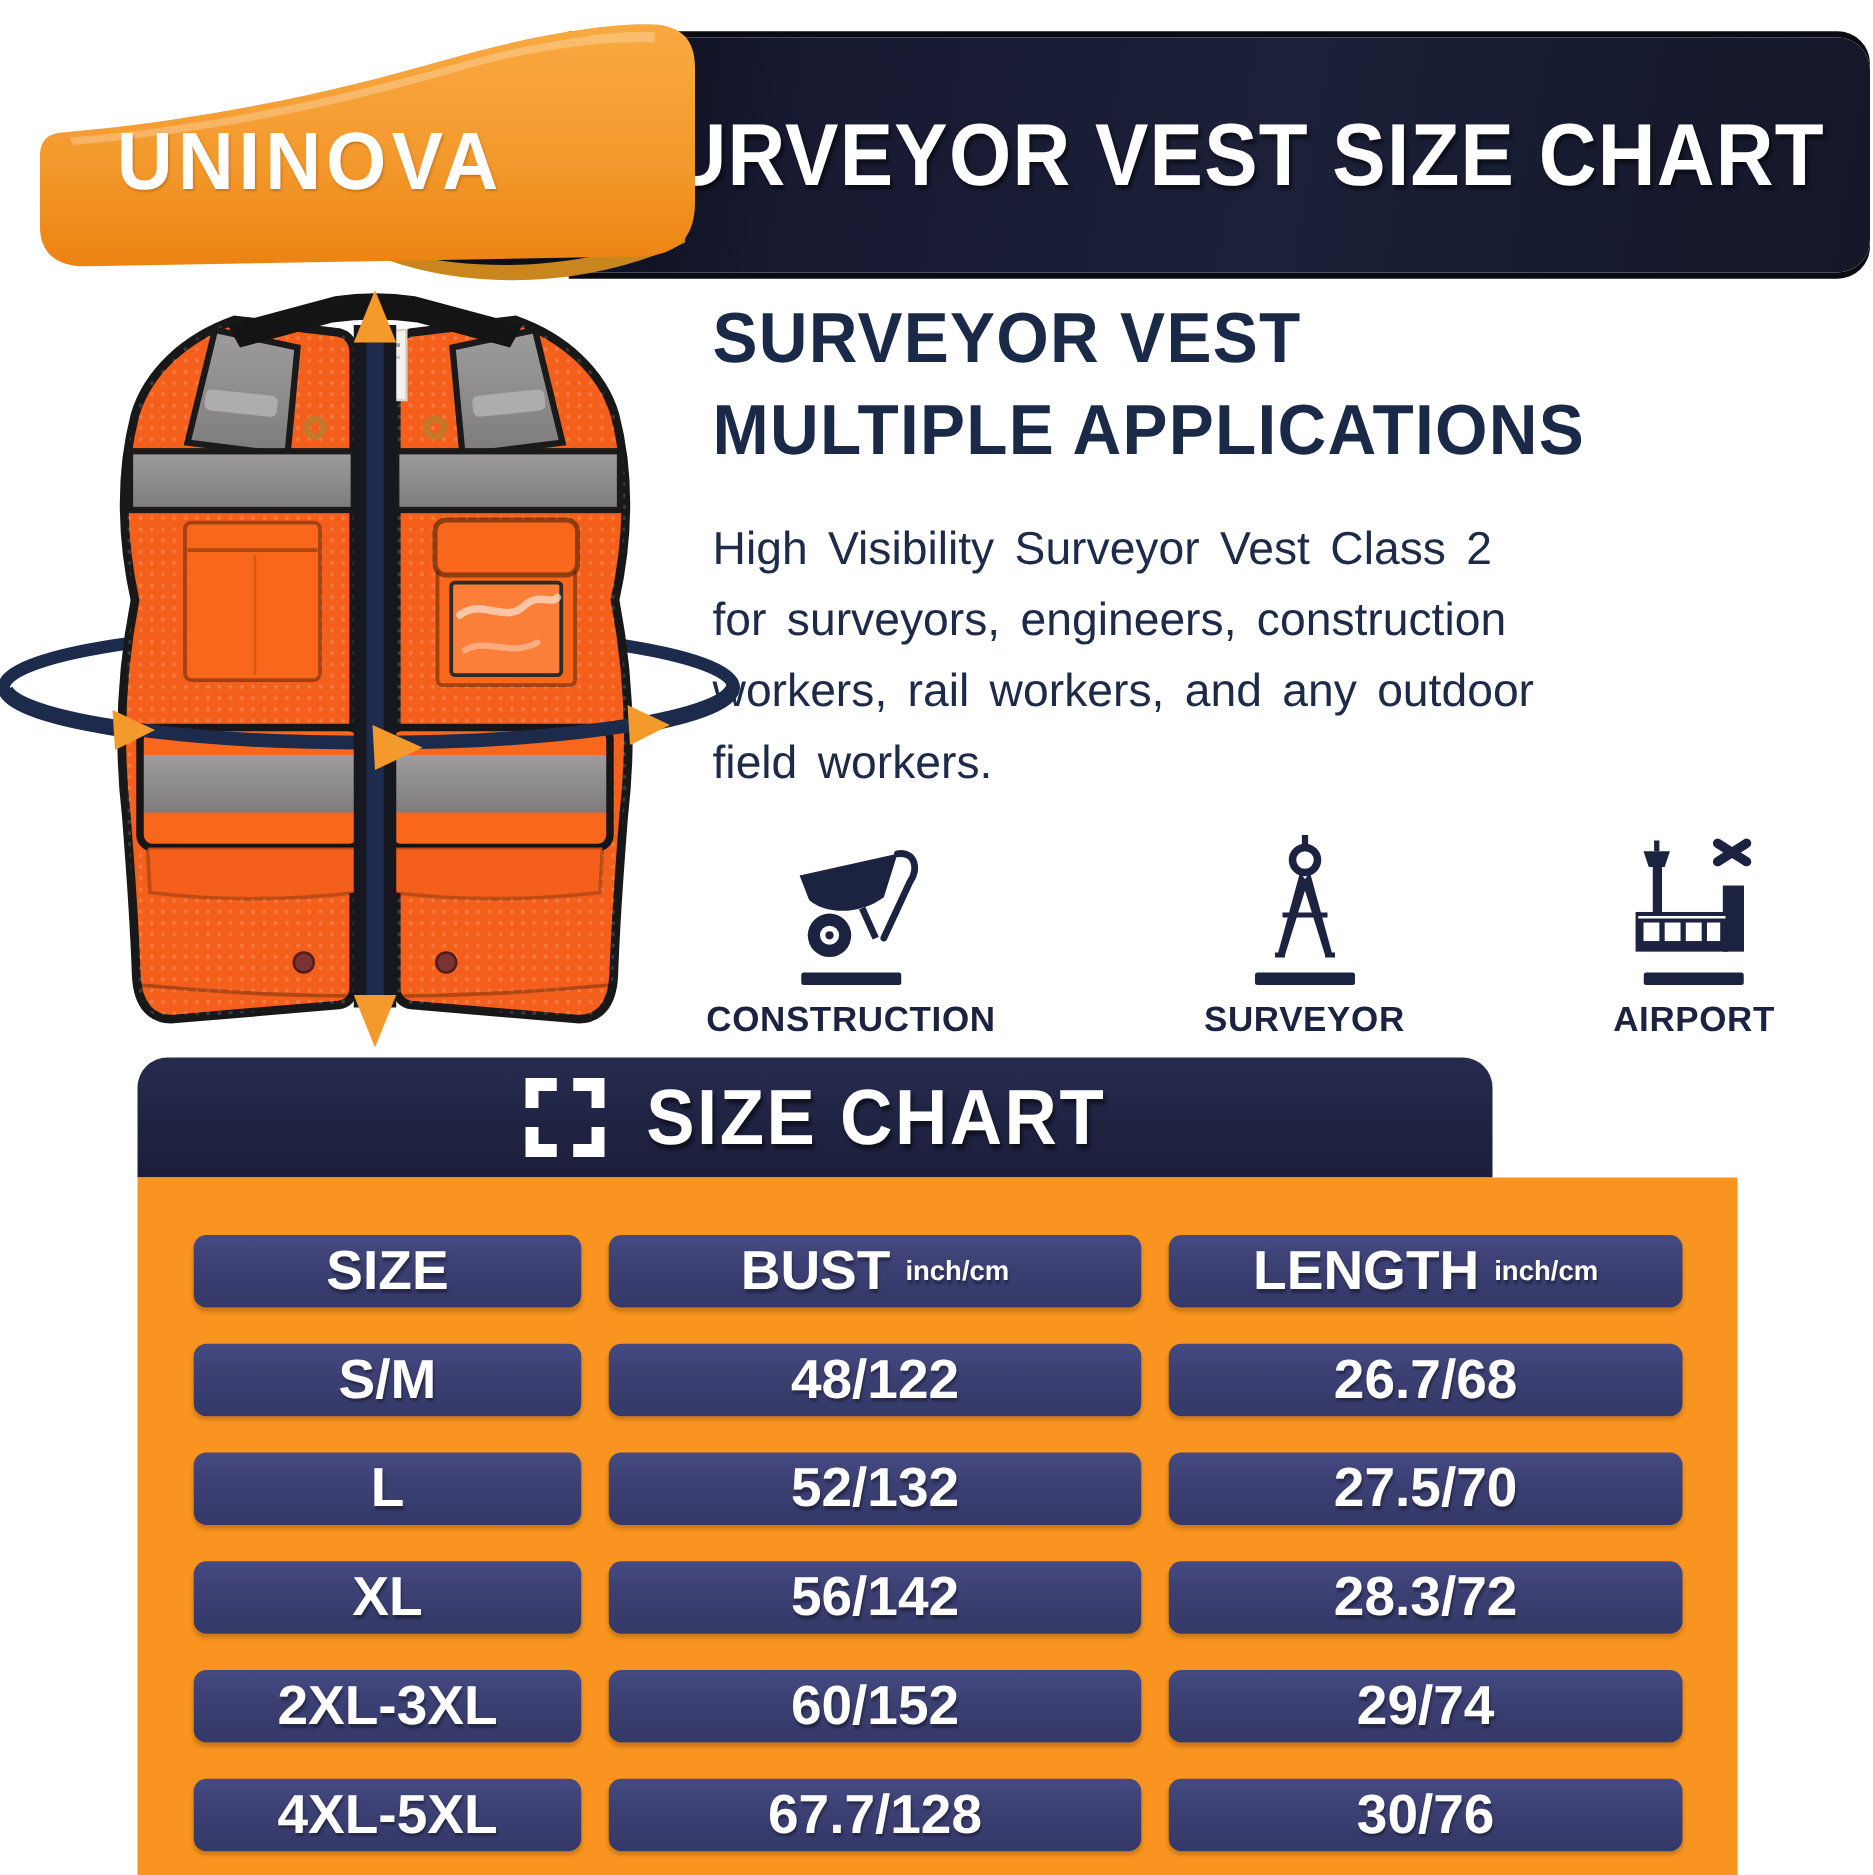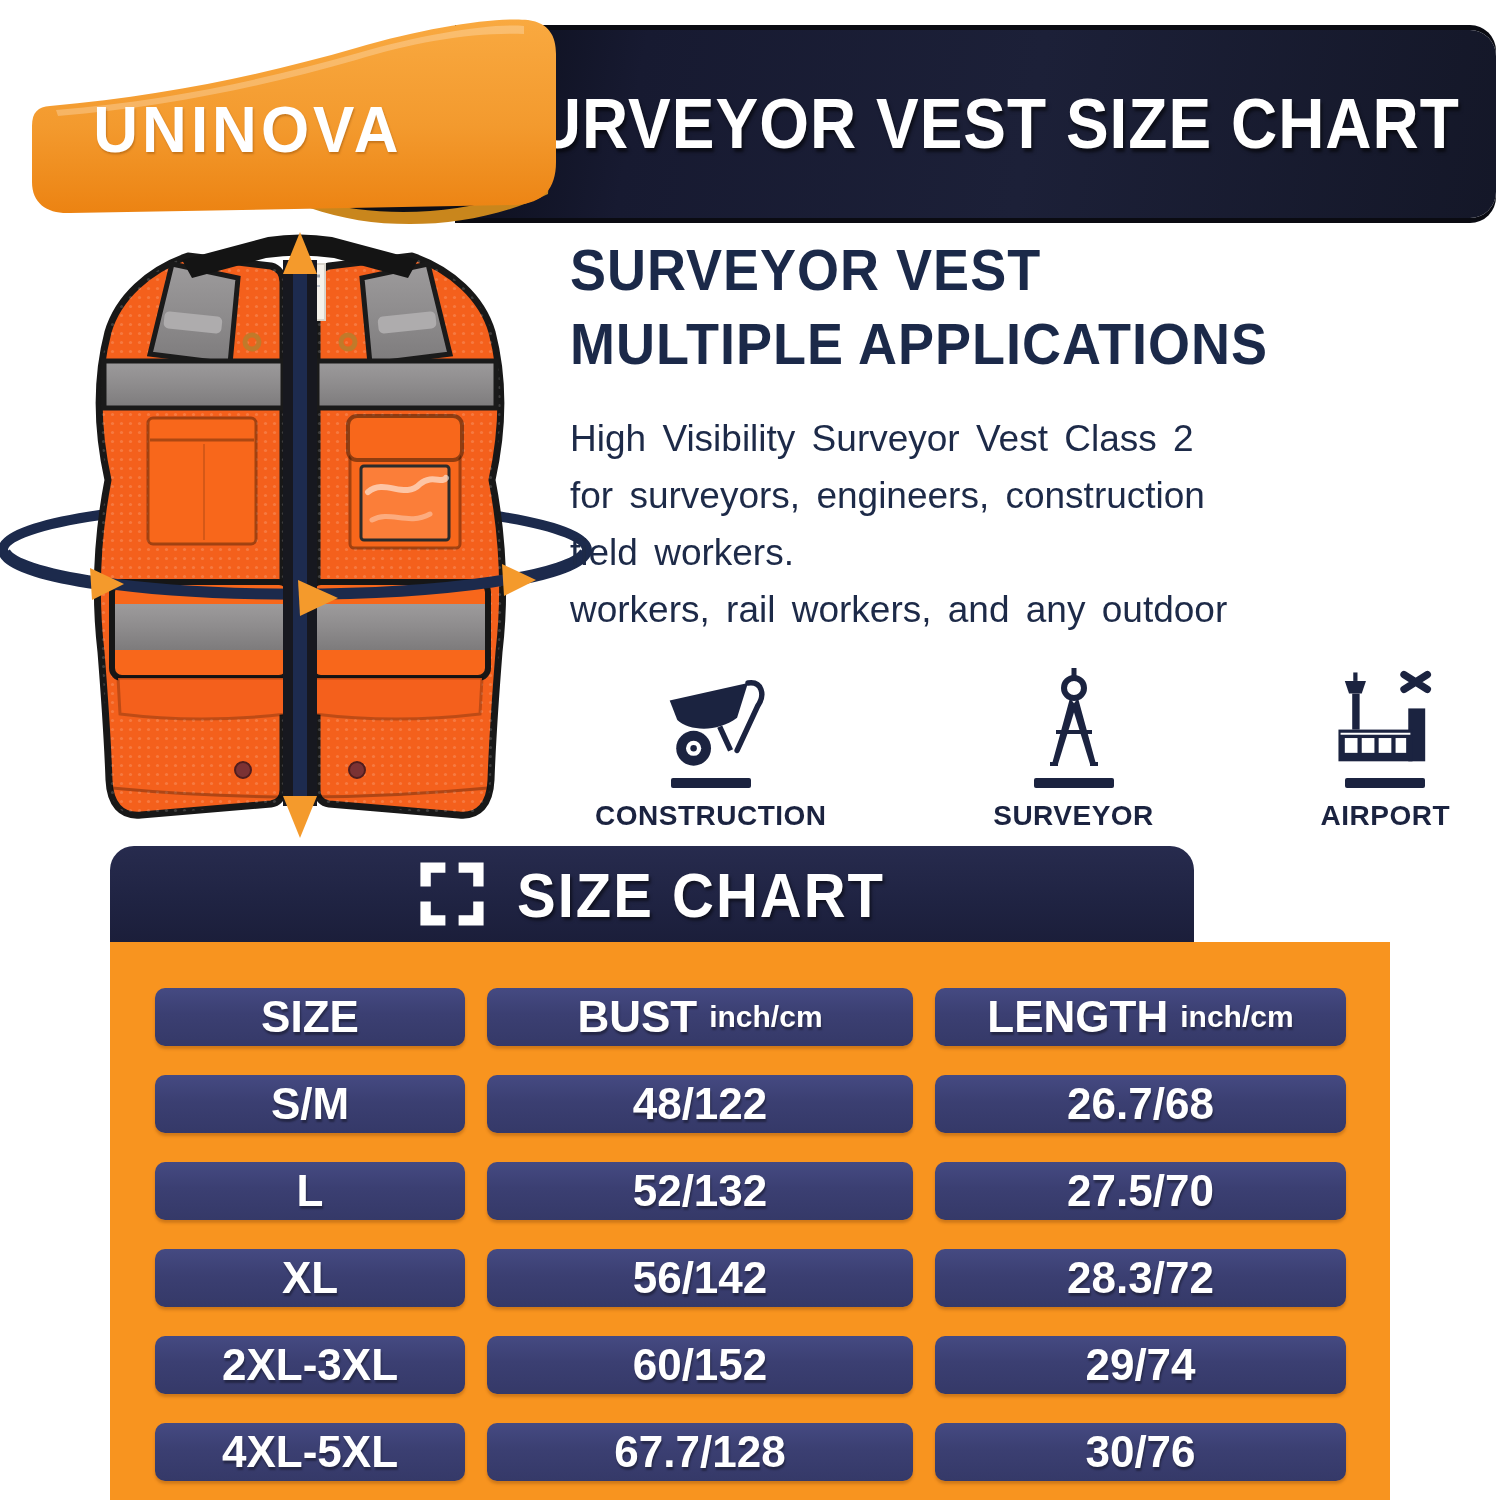--- a/index.html
+++ b/index.html
@@ -24,21 +24,21 @@
                 text-shadow:1px 2px 2px rgba(120,60,0,.35); }
 
   
   .head1 { left:570px; top:238px; } .head2 { left:570px; top:312px; }
   .big-head { font-size:54px; font-weight:bold; color:#1b2949; letter-spacing:1px;
               transform-origin:left top; transform:scaleY(1.05); white-space:nowrap; }
   .desc { left:570px; top:410px; width:860px; font-size:37px; line-height:57px;
           color:#1d2a48; word-spacing:6px; }
 
   
-  .apps { left:565px; top:666px; width:855px; display:flex; justify-content:space-between;margin-left:30px; }
+  .apps { left:565px; top:666px; width:855px; display:flex; justify-content:space-between; }
   .app  { display:flex; flex-direction:column; align-items:center; }
   .app .iconbox { height:104px; display:flex; align-items:flex-end; justify-content:center; }
   .app .bar { width:80px; height:10px; background:#1b2340; border-radius:2px; margin-top:8px; }
   .app .lbl { margin-top:12px; font-size:28px; font-weight:bold; color:#1b2340; letter-spacing:.5px; }
   .app svg { fill:#1b2340; stroke:#1b2340; }
 
   
   .sc-bar { left:110px; top:846px; width:1084px; height:96px;
             background:linear-gradient(180deg,#272b4e 0%, #1f2342 60%, #1b1e3a 100%);
             border-radius:24px 24px 0 0; display:flex; align-items:center; justify-content:center; }
@@ -46,21 +46,21 @@
               transform:scaleY(1.08); margin-left:32px; text-shadow:2px 3px 3px rgba(0,0,0,.5); }
   .sc-orange { left:110px; top:942px; width:1280px; height:712px; background:#f8941f;
                padding:46px 45px 0 45px; }
   .t-row { display:grid; grid-template-columns:310px 426px 411px; column-gap:22px;
            margin-bottom:29px; height:58px; }
   .cell { background:linear-gradient(180deg,#454a82 0%, #3b3f72 45%, #353968 100%);
           border-radius:10px; display:flex; align-items:center; justify-content:center;
           color:#ffffff; font-weight:bold; font-size:44px;
           text-shadow:1px 3px 2px rgba(0,0,0,.35);
           box-shadow:0 3px 3px rgba(90,40,0,.25); }
-  .cell .unit { font-size:30px; font-weight:bold; margin-left:12px; }
+  .cell .unit { font-size:22px; font-weight:bold; margin-left:12px; }
 
   .vest-svg { left:0px; top:230px; width:612px; height:622px; }
 </style>
 </head>
 <body>
 
 <div class="abs banner">
   <div class="banner-title">SURVEYOR VEST SIZE CHART</div>
 </div>
 
@@ -158,22 +158,22 @@
   <polygon points="536,350 502,334 504,366" fill="#f49a2c"></polygon>
   <polygon points="338,368 298,350 300,386" fill="#f49a2c"></polygon>
 </svg>
 
 <div class="abs head1 big-head">SURVEYOR VEST</div>
 <div class="abs head2 big-head">MULTIPLE APPLICATIONS</div>
 
 <div class="abs desc">
   <div>High Visibility Surveyor Vest Class 2</div>
   <div>for surveyors, engineers, construction</div>
+  <div>workers, rail workers, and any outdoor</div>
   <div>field workers.</div>
-  <div>workers, rail workers, and any outdoor</div>
 </div>
 
 <div class="abs apps">
 
   <div class="app">
     <div class="iconbox">
       <svg width="112" height="100" viewBox="0 0 100 92">
         <path d="M12,28 L84,12 L74,44 C55,58 30,56 19,46 Z" stroke="none"></path>
         <path d="M84,12 C97,10 100,23 93,33 L74,74" fill="none" stroke-width="5" stroke-linecap="round"></path>
         <line x1="58" y1="52" x2="68" y2="74" stroke-width="5"></line>

